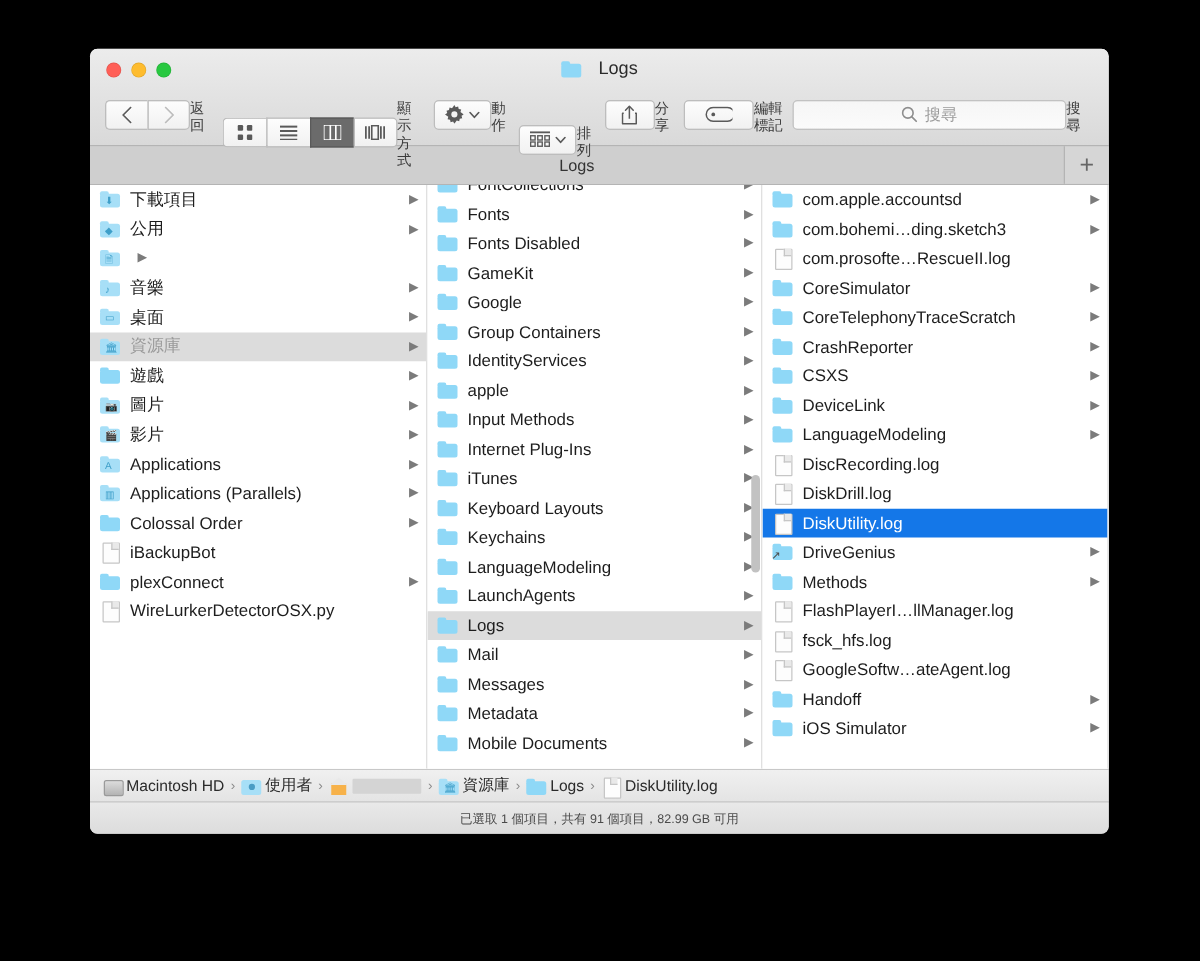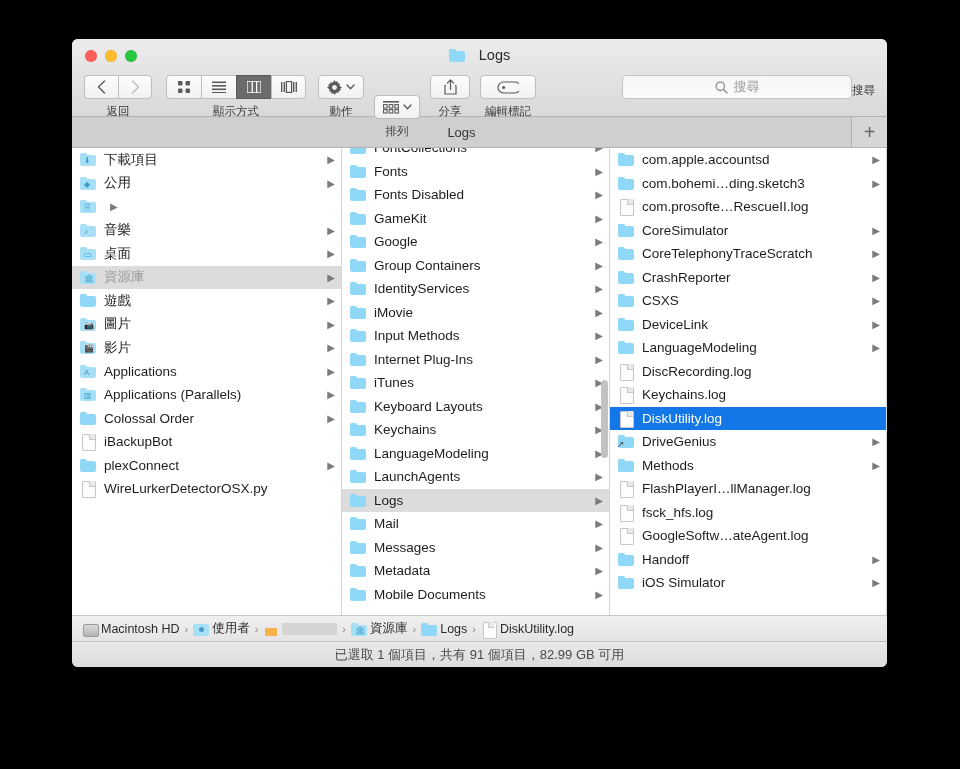--- a/index.html
+++ b/index.html
@@ -41,21 +41,21 @@
     text-align:center;
     font-size:14.5px; color:#2b2b2b;
     display:flex; align-items:center; justify-content:center; gap:6px;
   }
 
   
   #toolbar {
     position:absolute; left:0; right:0; top:32px; bottom:0;
     display:flex; align-items:flex-start; padding: 4px 12px 0 12px;
   }
-  .tgroup { display:flex; flex-direction:column; align-items:center; }
+  .tgroup { display:flex; flex-direction:row; align-items:center; }
   .tgroup .row { display:flex; }
   .tlabel { font-size:11.5px; color:#3b3b3b; margin-top:5px; line-height:14px; }
 
   .btn {
     background: linear-gradient(to bottom,#fdfdfd,#f1f1f1);
     border: 1px solid #bdbdbd;
     height: 24px;
     display:flex; align-items:center; justify-content:center;
     color:#4a4a4a;
   }
@@ -216,21 +216,21 @@
   #pathbar .sep{ color:#8a8a8a; font-size:11px; }
   #pathbar .ic{ width:15px; height:14px; margin-right:0; }
   .blankname { display:inline-block; width:55px; height:12px; background:#d4d4d4; border-radius:1px; }
 
   
   #statusbar {
     height:26px; flex:0 0 auto;
     background:linear-gradient(to bottom,#e9e9e9,#dcdcdc);
     border-top:1px solid #c4c4c4;
     display:flex; align-items:center; justify-content:center;
-    font-size:13px; color:#4a4a4a;
+    font-size:10px; color:#4a4a4a;
   }
 
   svg { display:block; }
 </style>
 </head>
 <body>
 
 <div id="window">
 
   <div id="titlebar">
@@ -530,21 +530,21 @@
             <span class="nm">Group Containers</span>
             <span class="arw">▶</span>
           </div>
           <div class="row-item">
             <span class="ic folder"></span>
             <span class="nm">IdentityServices</span>
             <span class="arw">▶</span>
           </div>
           <div class="row-item">
             <span class="ic folder"></span>
-            <span class="nm">iMovie</span>
+            <span class="nm">apple</span>
             <span class="arw">▶</span>
           </div>
           <div class="row-item">
             <span class="ic folder"></span>
             <span class="nm">Input Methods</span>
             <span class="arw">▶</span>
           </div>
           <div class="row-item">
             <span class="ic folder"></span>
             <span class="nm">Internet Plug-Ins</span>
@@ -650,21 +650,21 @@
             <span class="nm">LanguageModeling</span>
             <span class="arw">▶</span>
           </div>
           <div class="row-item">
             <span class="ic doc"></span>
             <span class="nm">DiscRecording.log</span>
             <span class="arw"></span>
           </div>
           <div class="row-item">
             <span class="ic doc"></span>
-            <span class="nm">Keychains.log</span>
+            <span class="nm">DiskDrill.log</span>
             <span class="arw"></span>
           </div>
           <div class="row-item sel-blue">
             <span class="ic doc"></span>
             <span class="nm">DiskUtility.log</span>
             <span class="arw"></span>
           </div>
           <div class="row-item">
             <span class="ic folder">
               <span class="alias">↗</span>

